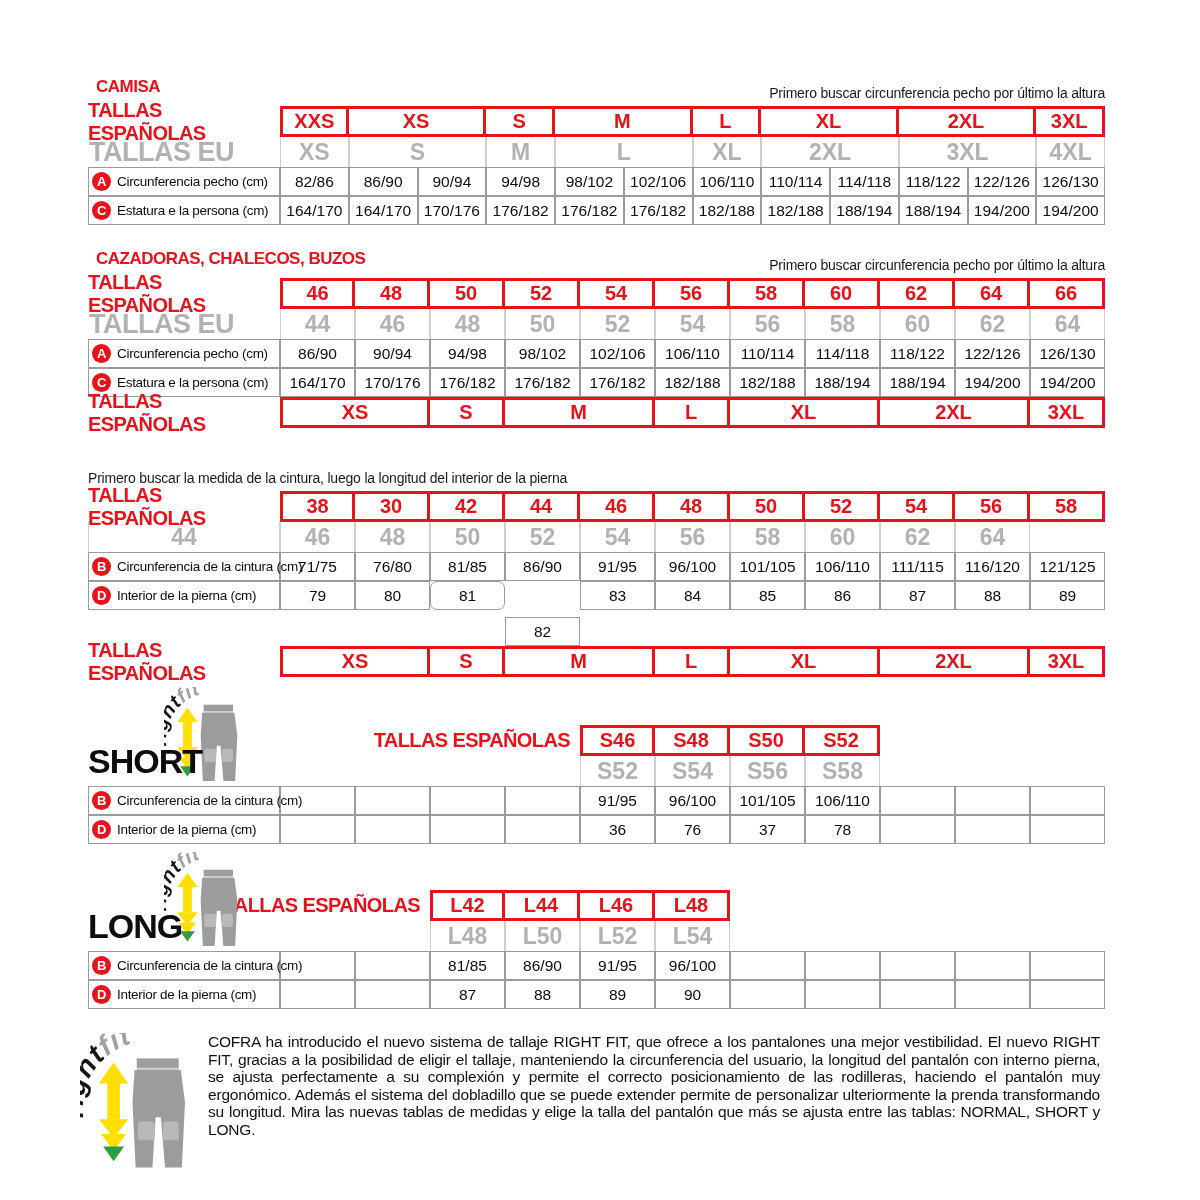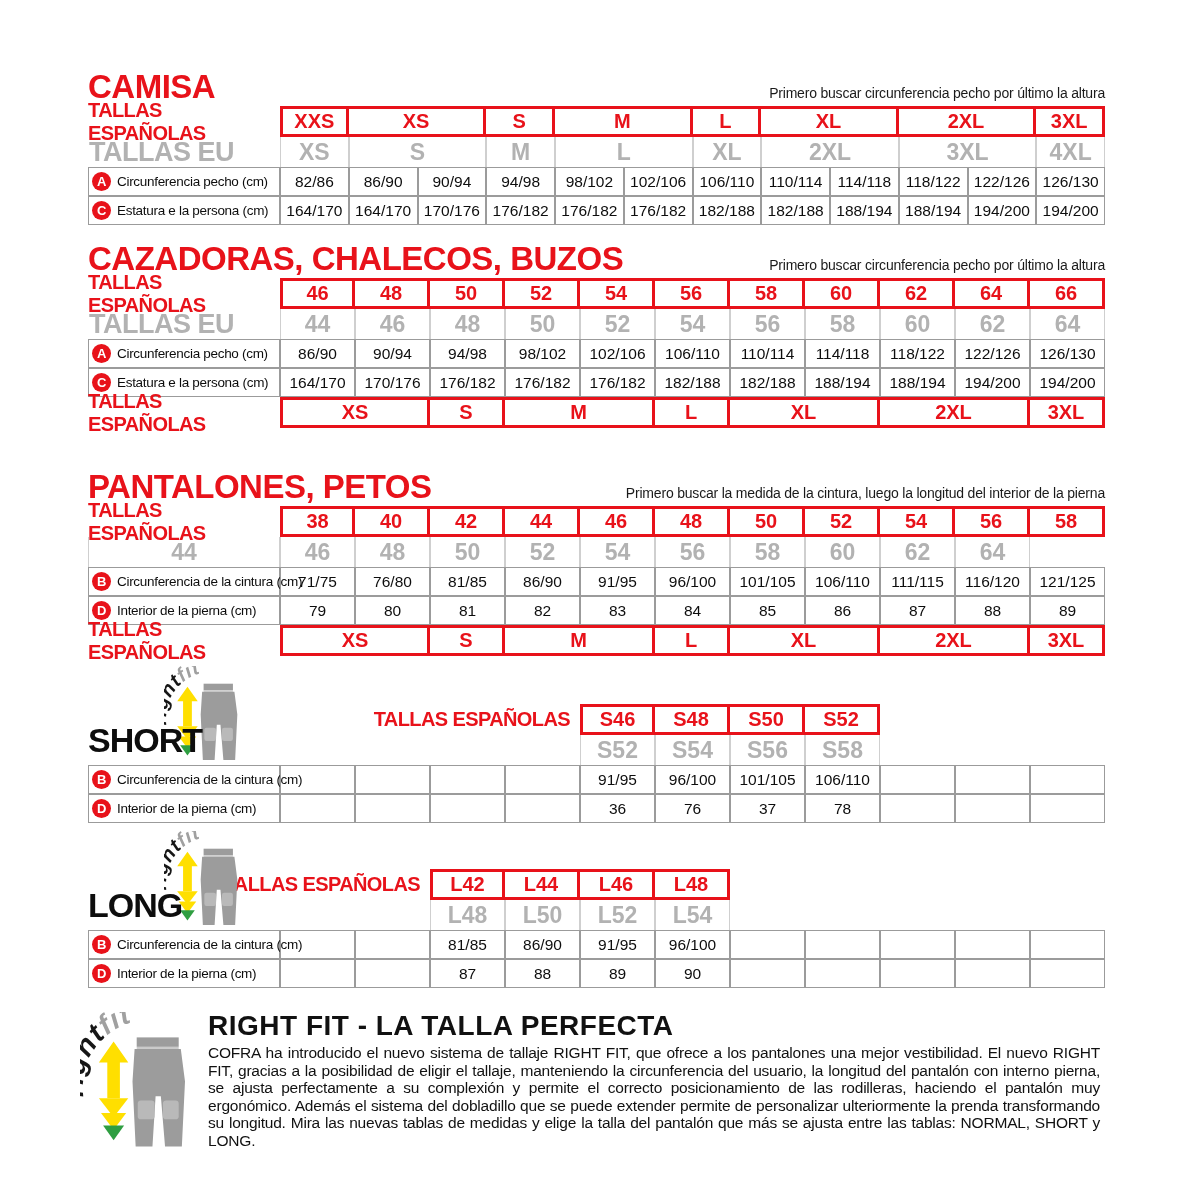--- a/index.html
+++ b/index.html
@@ -6,21 +6,21 @@
     --red:#e8121a;
     --gray:#b2b2b2;
     --line:#9b9b9b;
     --liteline:#cfcfcf;
   }
   html,body{margin:0;padding:0;width:1200px;height:1200px;background:#ffffff;
     font-family:"Liberation Sans",sans-serif;overflow:hidden;}
   .content{margin-left:88px;width:1017px;}
 
   .title-row{display:flex;justify-content:space-between;align-items:flex-end;margin-bottom:3px;}
-  .sec-title{color:var(--red);font-size:33px;font-weight:700;letter-spacing:-0.5px;margin:0;line-height:1;}
+  .sec-title{color:var(--red);font-size:17px;font-weight:700;letter-spacing:-0.5px;margin:8px;line-height:1;}
   .note{font-size:14px;color:#1a1a1a;padding-bottom:2px;letter-spacing:-0.2px;}
 
   .tbl{display:grid;width:1017px;}
   .t12{grid-template-columns:192px repeat(12,68.75px);}
   .t11{grid-template-columns:192px repeat(11,75px);}
 
   .cell,.lab{display:flex;align-items:center;justify-content:center;box-sizing:border-box;}
   .r-es{height:31px;}
   .r-eu{height:30px;}
   .r-data{height:29px;}
@@ -185,27 +185,26 @@
         <div class="cell es-box r-es joined" style="grid-column: span 2;">M</div>
         <div class="cell es-box r-es joined" style="grid-column: span 1;">L</div>
         <div class="cell es-box r-es joined" style="grid-column: span 2;">XL</div>
         <div class="cell es-box r-es joined" style="grid-column: span 2;">2XL</div>
         <div class="cell es-box r-es joined" style="grid-column: span 1;">3XL</div>
       </div>
   </section>
 
   <section class="block-pantalones">
     <div class="title-row">
-      <h2 class="sec-title">PANTALONES, PETOS</h2>
       <div class="note">Primero buscar la medida de la cintura, luego la longitud del interior de la pierna</div>
     </div>
     <div class="tbl t11" id="tbl-pantalones">
         <div class="lab es-label r-es" style="grid-column: 1 / span 1;">TALLAS ESPAÑOLAS</div>
         <div class="cell es-box r-es" style="grid-column: span 1;">38</div>
-        <div class="cell es-box r-es joined" style="grid-column: span 1;">40</div>
+        <div class="cell es-box r-es joined" style="grid-column: span 1;">30</div>
         <div class="cell es-box r-es joined" style="grid-column: span 1;">42</div>
         <div class="cell es-box r-es joined" style="grid-column: span 1;">44</div>
         <div class="cell es-box r-es joined" style="grid-column: span 1;">46</div>
         <div class="cell es-box r-es joined" style="grid-column: span 1;">48</div>
         <div class="cell es-box r-es joined" style="grid-column: span 1;">50</div>
         <div class="cell es-box r-es joined" style="grid-column: span 1;">52</div>
         <div class="cell es-box r-es joined" style="grid-column: span 1;">54</div>
         <div class="cell es-box r-es joined" style="grid-column: span 1;">56</div>
         <div class="cell es-box r-es joined" style="grid-column: span 1;">58</div>
         <div class="cell eu-cell r-eu" style="grid-column: span 1;">44</div>
@@ -233,22 +232,22 @@
         <div class="cell data-cell r-data" style="grid-column: span 1;">106/110</div>
         <div class="cell data-cell r-data" style="grid-column: span 1;">111/115</div>
         <div class="cell data-cell r-data" style="grid-column: span 1;">116/120</div>
         <div class="cell data-cell r-data" style="grid-column: span 1;">121/125</div>
         <div class="lab data-label r-data" style="grid-column: 1 / span 1;">
           <span class="badge">D</span>
           <span>Interior de la pierna (cm)</span>
         </div>
         <div class="cell data-cell r-data" style="grid-column: span 1;">79</div>
         <div class="cell data-cell r-data" style="grid-column: span 1;">80</div>
-        <div class="cell data-cell r-data" style="grid-column: span 1;">81</div>
-        <div class="cell data-cell r-data" style="grid-column: span 1;">82</div>
+        <div class="cell data-cell r-data" style="grid-column: span 1; border-radius: 7px;">81</div>
+        <div class="cell data-cell r-data" style="grid-column: span 1; margin-top: 36px;">82</div>
         <div class="cell data-cell r-data" style="grid-column: span 1;">83</div>
         <div class="cell data-cell r-data" style="grid-column: span 1;">84</div>
         <div class="cell data-cell r-data" style="grid-column: span 1;">85</div>
         <div class="cell data-cell r-data" style="grid-column: span 1;">86</div>
         <div class="cell data-cell r-data" style="grid-column: span 1;">87</div>
         <div class="cell data-cell r-data" style="grid-column: span 1;">88</div>
         <div class="cell data-cell r-data" style="grid-column: span 1;">89</div>
         <div class="lab es-label r-es" style="grid-column: 1 / span 1;">TALLAS ESPAÑOLAS</div>
         <div class="cell es-box r-es" style="grid-column: span 2;">XS</div>
         <div class="cell es-box r-es joined" style="grid-column: span 1;">S</div>
@@ -410,18 +409,17 @@
         <polygon points="32,28 18,48 26,48 26,82 38,82 38,48 46,48" fill="#ffdf00"></polygon>
         <polygon points="18,82 46,82 32,100" fill="#ffdf00"></polygon>
         <polygon points="20,96 44,96 32,112" fill="#ffdf00"></polygon>
         <polygon points="22,108 42,108 32,122" fill="#2f9e41"></polygon>
       </g>
       <text font-size="27" font-weight="bold" font-style="italic" letter-spacing="1">
         <textPath href="#arcC" startOffset="2%"><tspan fill="#161616">right</tspan><tspan fill="#a0a0a0">fit</tspan></textPath>
       </text>
     </svg>
     <div class="rf-text">
-      <h2 class="rf-title">RIGHT FIT - LA TALLA PERFECTA</h2>
       <p class="rf-body">COFRA ha introducido el nuevo sistema de tallaje RIGHT FIT, que ofrece a los pantalones una mejor vestibilidad. El nuevo RIGHT FIT, gracias a la posibilidad de eligir el tallaje, manteniendo la circunferencia del usuario, la longitud del pantalón con interno pierna, se ajusta perfectamente a su complexión y permite el correcto posicionamiento de las rodilleras, haciendo el pantalón muy ergonómico. Además el sistema del dobladillo que se puede extender permite de personalizar ulteriormente la prenda transformando su longitud. Mira las nuevas tablas de medidas y elige la talla del pantalón que más se ajusta entre las tablas: NORMAL, SHORT y LONG.</p>
     </div>
   </section>
 
 </div>
 
 </body></html>

